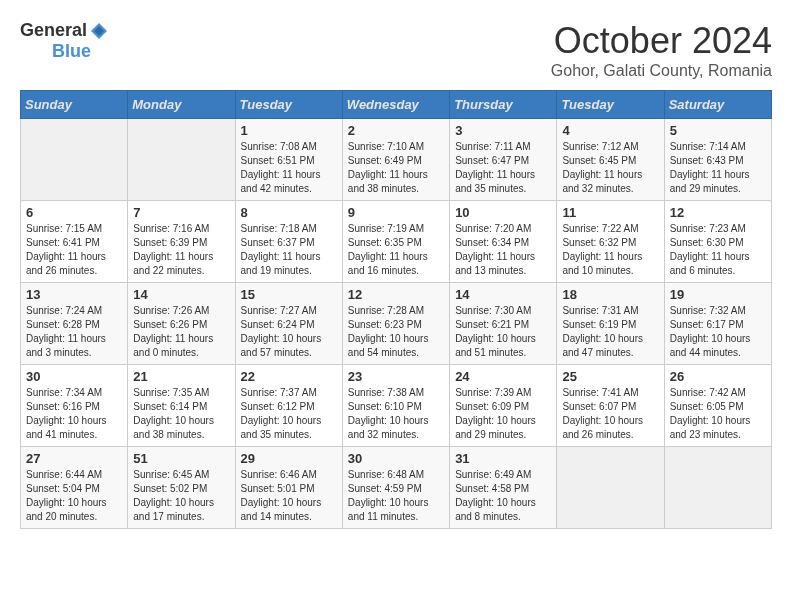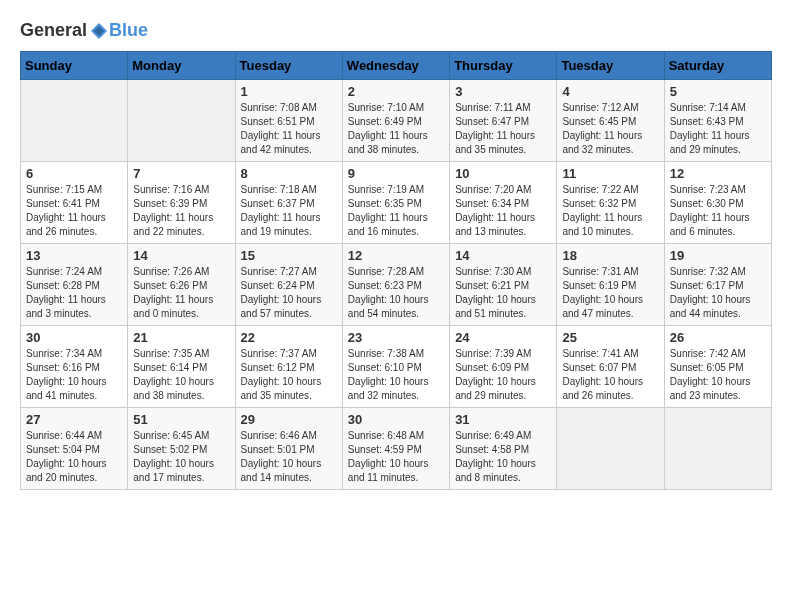--- a/index.html
+++ b/index.html
@@ -11,37 +11,38 @@
       padding: 20px;
     }
     .header {
       display: flex;
       justify-content: space-between;
       align-items: flex-start;
       margin-bottom: 10px;
     }
     .logo {
       display: flex;
-      flex-direction: row;
+      flex-direction: column;
       align-items: flex-start;
       justify-content: space-between;
     }
     .logo-text {
       display: flex;
       align-items: center;
     }
     .logo-general {
       font-size: 18px;
       font-weight: bold;
       color: #333;
     }
     .logo-blue {
       font-size: 18px;
       font-weight: bold;
       color: #4a90d9;
+      margin-left: 32px;
     }
     .logo-icon {
       width: 20px;
       height: 20px;
       margin-left: 2px;
     }
     .title-section {
       text-align: right;
     }
     .month-title {
@@ -53,26 +54,27 @@
       font-size: 16px;
       color: #555;
     }
     .calendar {
       width: 100%;
       border-collapse: collapse;
       font-size: 11px;
     }
     .calendar thead th {
       background-color: #3a7abf;
-      color: #000000;
+      color: #e5e5e5;
       padding: 6px 4px;
       text-align: left;
       font-size: 13px;
       font-weight: bold;
       border: 1px solid #2e6aa0;
+      font-style: italic;
     }
     .calendar tbody td {
       border: 1px solid #ccc;
       padding: 4px 5px;
       vertical-align: top;
       width: 107px;
       min-height: 80px;
       background: #fff;
     }
     .calendar tbody tr:nth-child(odd) td {
@@ -104,20 +106,24 @@
   <div class="logo">
     <div class="logo-text">
       <span class="logo-general">General</span>
       <svg class="logo-icon" viewBox="0 0 20 20">
         <polygon points="10,2 18,10 10,18 2,10" fill="#4a90d9"></polygon>
         <polygon points="10,5 15,10 10,15 5,10" fill="#2e6aa0"></polygon>
       </svg>
     </div>
     <span class="logo-blue">Blue</span>
   </div>
+  <div class="title-section">
+    <div class="month-title">October 2024</div>
+    <div class="subtitle">Gohor, Galati County, Romania</div>
+  </div>
 </div>
 
 <table class="calendar">
   <thead>
     <tr id="weekdays-row">
         <th>Sunday</th>
         <th>Monday</th>
         <th>Tuesday</th>
         <th>Wednesday</th>
         <th>Thursday</th>

